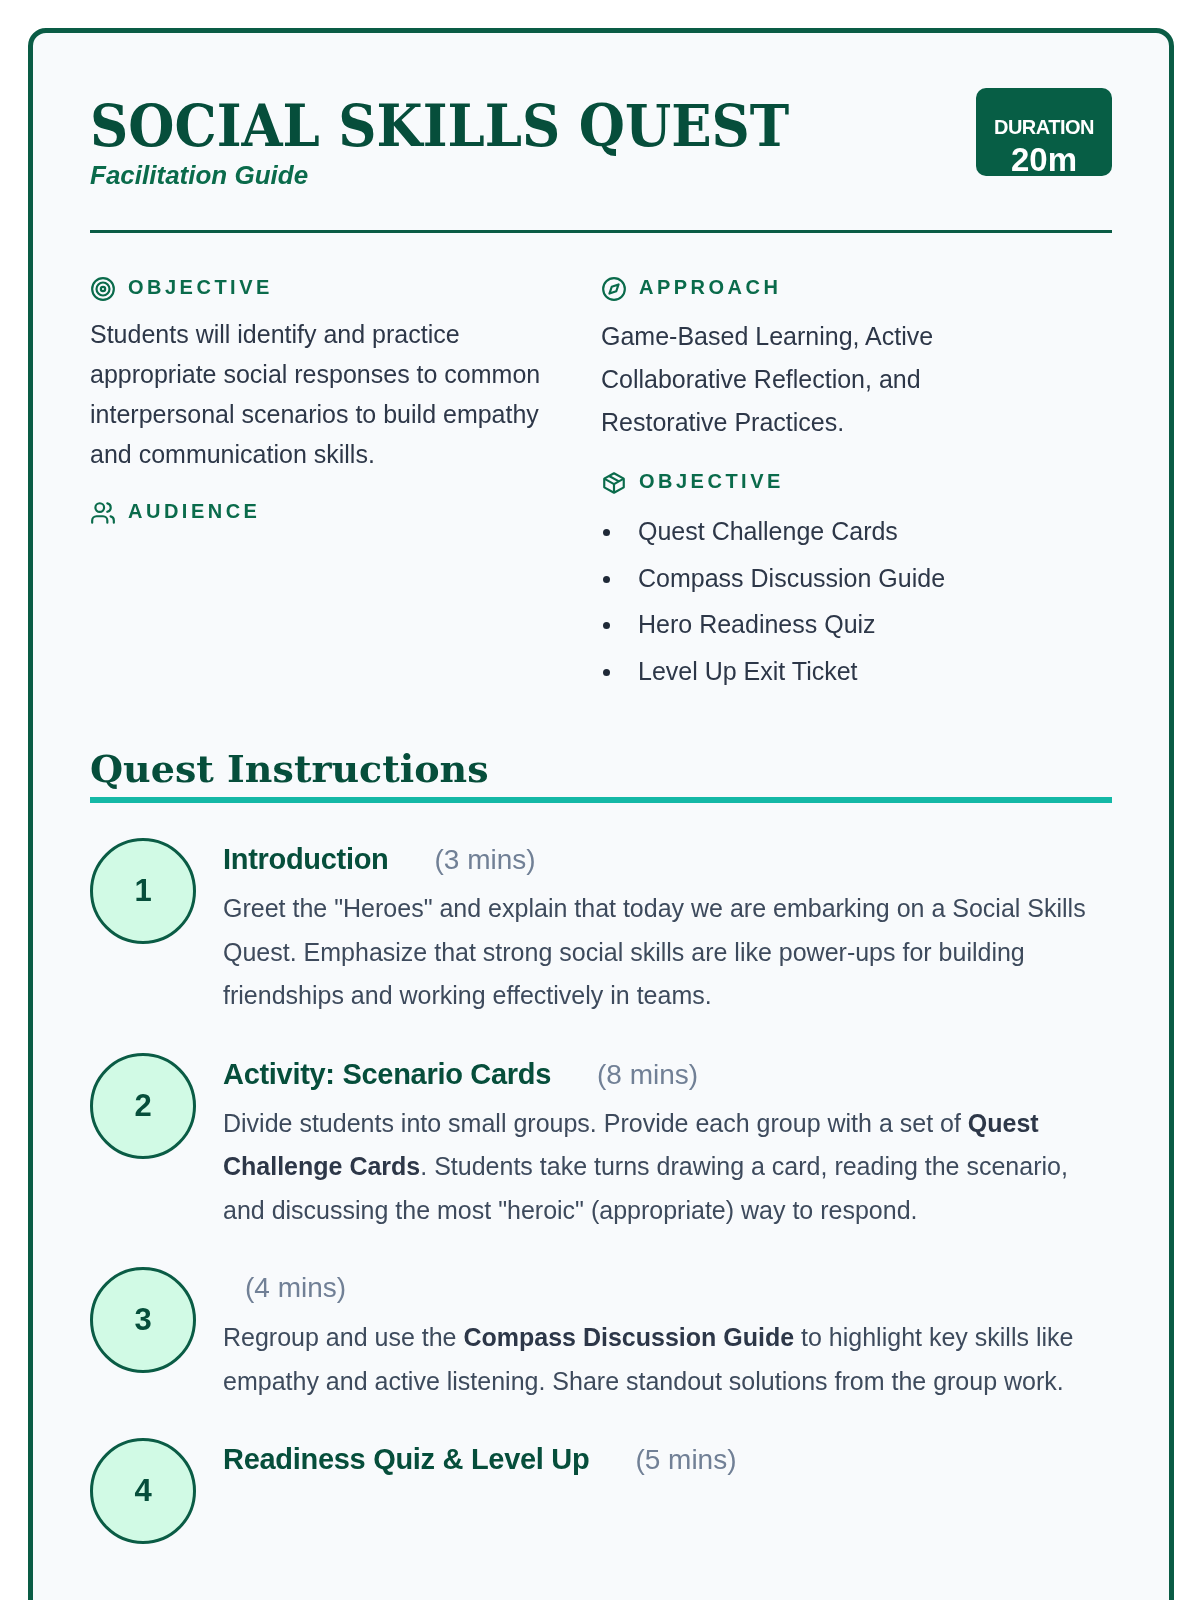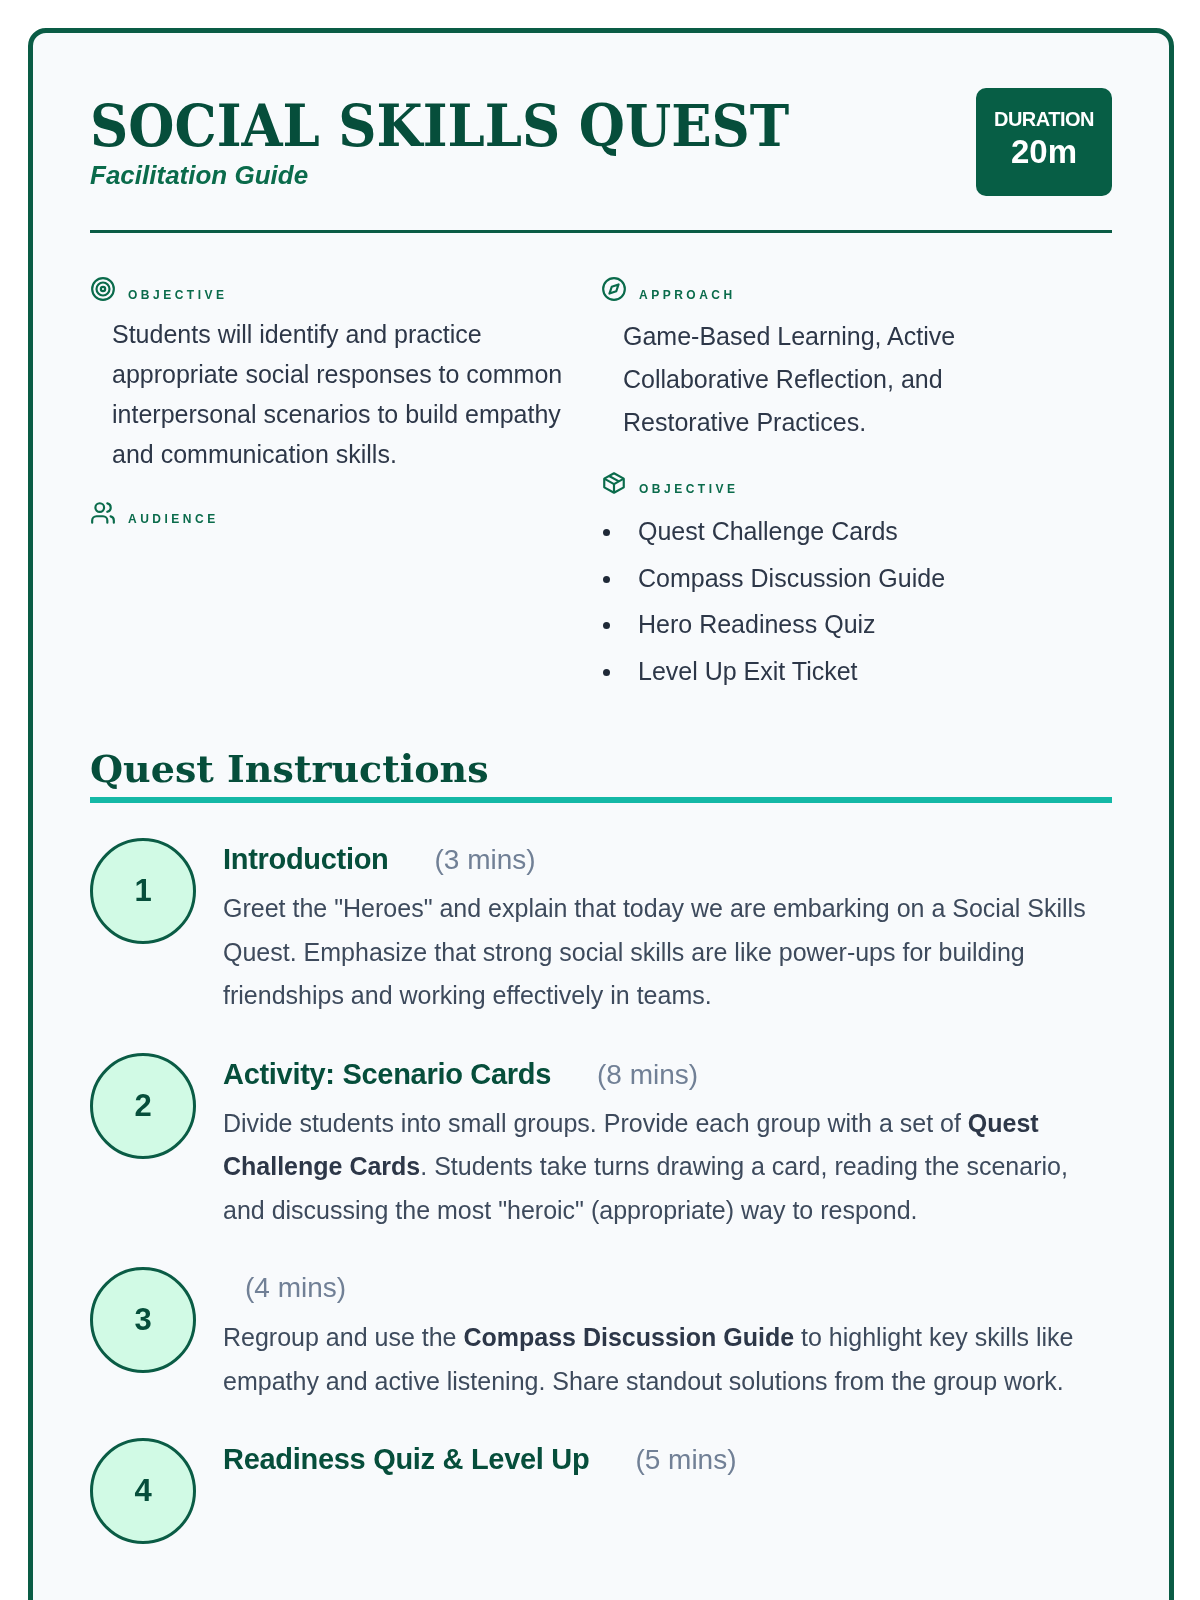--- a/index.html
+++ b/index.html
@@ -37,54 +37,53 @@
     .subtitle {
       font-style: italic;
       font-weight: bold;
       font-size: 26px;
       color: #0a6b4b;
       margin-top: 2px;
     }
     .duration-badge {
       position: absolute;
       right: 0; top: 55px;
-      width: 136px; height: 108px;
+      width: 136px; height: 88px;
       background: #075e45;
       border-radius: 10px;
       color: #ffffff;
       text-align: center;
-      padding-top: 20px;
+      padding-top: 28px;
     }
     .duration-label {
       font-size: 20px; font-weight: bold; letter-spacing: -0.5px;
     }
     .duration-value {
       font-size: 33px; font-weight: bold; margin-top: 2px;
     }
     .info-grid {
       display: flex;
       margin-top: 43px;
     }
     .col { width: 50%; }
     .col.right { padding-left: 0; }
     .section-head {
-      display: flex; align-items: flex-end;
+      display: flex; align-items: flex-start;
       color: #0a6b4b;
       font-weight: bold;
-      font-size: 12px;
+      font-size: 20px;
       letter-spacing: 3.5px;
       height: 26px;
     }
     .section-head svg { width: 26px; height: 26px; margin-right: 12px; flex: none; }
     .body-text {
       color: #2d3748;
       font-size: 25px;
       line-height: 40px;
       margin-top: 12px;
-      margin-left: 22px;
     }
     .approach-text { line-height: 43px; margin-top: 13px; }
     .col .block + .block { margin-top: 26px; }
     .materials-list {
       list-style: none;
       margin-top: 12px;
     }
     .materials-list li {
       position: relative;
       padding-left: 37px;

